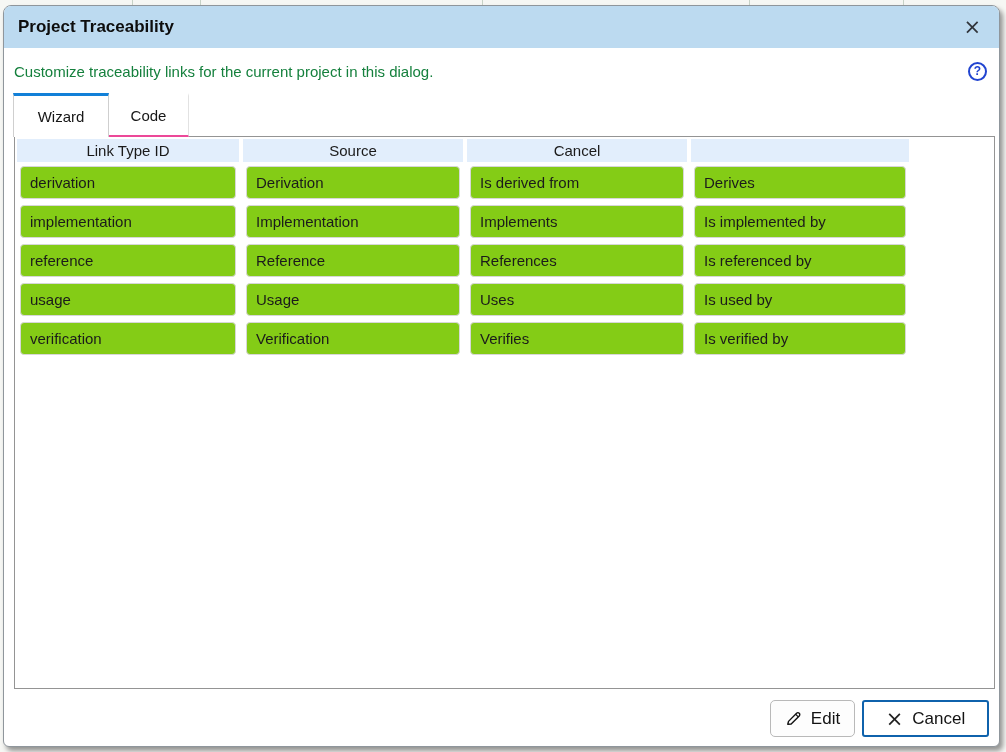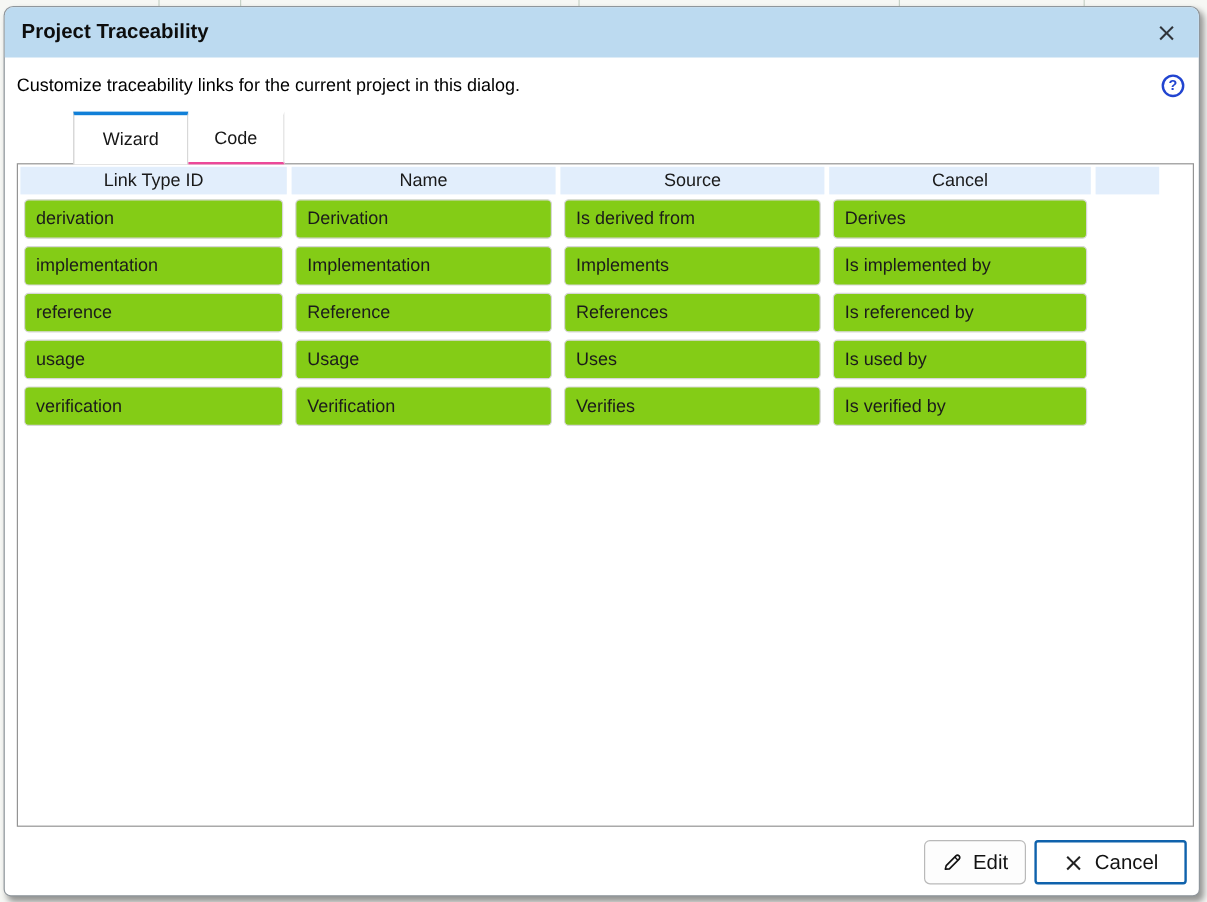--- a/index.html
+++ b/index.html
@@ -33,21 +33,21 @@
     background: none; border: none; cursor: pointer;
     font-size: 21px; line-height: 20px; color: #30343a;
     font-family: "DejaVu Sans", sans-serif;
     padding: 0 4px;
   }
   .desc-row {
     position: absolute; left: 0; top: 42px; right: 0; height: 42px;
     display: flex; align-items: center;
     padding: 0 12px 0 10px;
   }
-  .desc-text { font-size: 15px; color: #000000; margin-top: 4px; }
+  .desc-text { font-size: 15px; color: #15803d; margin-top: 4px; }
   .help-icon {
     margin-left: auto; margin-top: 4px;
     width: 19px; height: 19px;
     border: 2px solid #2144d0; border-radius: 50%;
     color: #2144d0; font-size: 12px; font-weight: bold;
     display: flex; align-items: center; justify-content: center;
     cursor: pointer; background: #fff;
   }
 
   .tab-bar {
@@ -58,21 +58,20 @@
     height: 44px; font-size: 15px;
     display: flex; align-items: center; justify-content: center;
     background: #ffffff; cursor: pointer;
     border-top: 3px solid transparent;
   }
   .tab.active {
     width: 96px;
     border-top: 3px solid #1180d8;
     border-left: 1px solid #cfcfcf;
     border-right: 1px solid #cfcfcf;
-    margin-left: 48px;
   }
   .tab.inactive {
     width: 80px;
     border-bottom: 2px solid #ec4899;
     border-right: 1px solid #e2e2e2;
   }
 
   .panel {
     position: absolute; left: 10px; top: 130px;
     width: 981px; height: 553px;
@@ -149,21 +148,20 @@
   </div>
 
   <div class="tab-bar">
     <div class="tab active">Wizard</div>
     <div class="tab inactive">Code</div>
   </div>
 
   <div class="panel">
     <div class="grid">
       <div class="hcell">Link Type ID</div>
-      <div class="hcell">Name</div>
       <div class="hcell">Source</div>
       <div class="hcell">Cancel</div>
       <div class="hcell"></div>
     </div>
     <div class="rows">
   <div class="row">
     <div class="cellbox cell">derivation</div>
     <div class="cellbox cell">Derivation</div>
     <div class="cellbox cell">Is derived from</div>
     <div class="cellbox cell">Derives</div>

